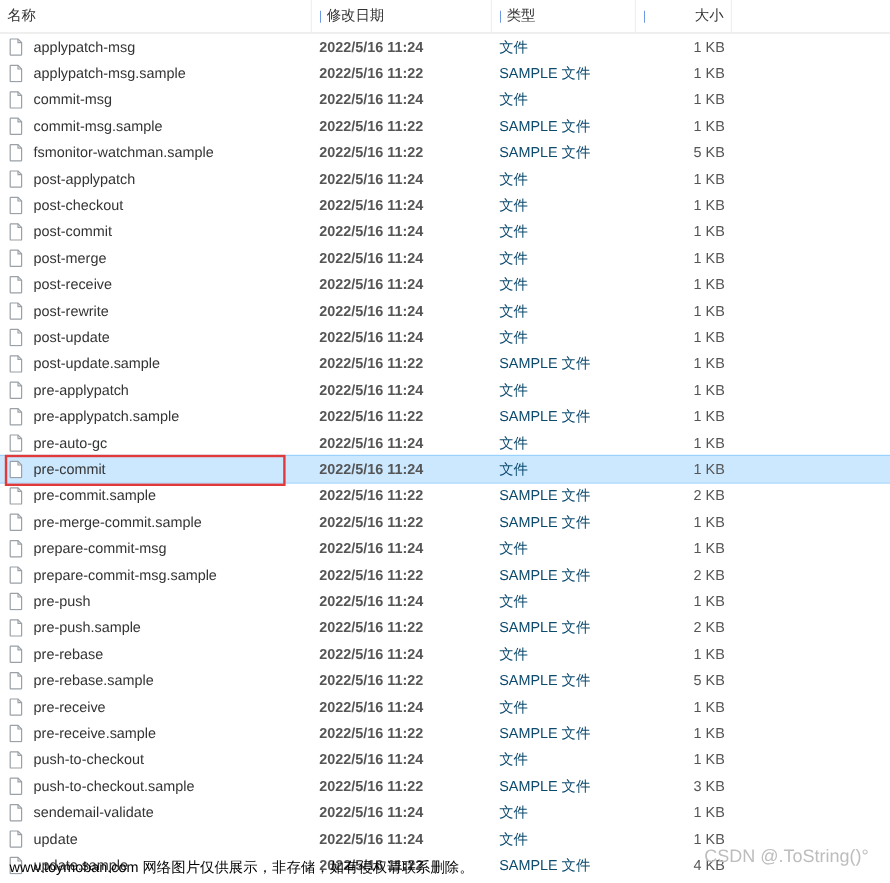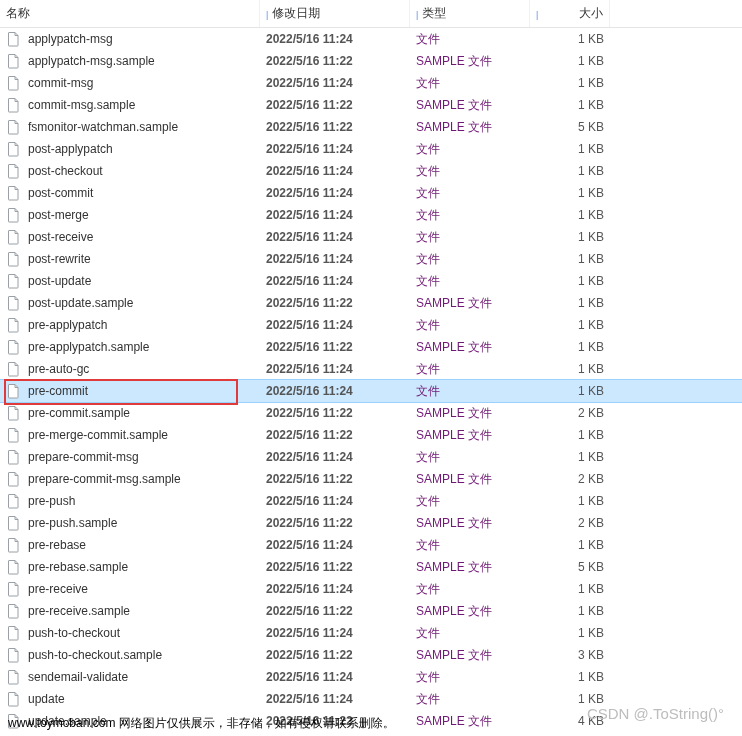--- a/index.html
+++ b/index.html
@@ -65,21 +65,21 @@
       padding: 0 6px;
       color: #333;
       white-space: nowrap;
       overflow: hidden;
       text-overflow: ellipsis;
       display: flex;
       align-items: center;
     }
     .cell.name { width: 260px; }
     .cell.date { width: 150px; color: #555; font-weight: bold; }
-    .cell.type { width: 120px; color: #701a75; }
+    .cell.type { width: 120px; color: #0c4a6e; }
     .cell.size { width: 80px; color: #555; justify-content: flex-end; }
     .file-icon {
       width: 16px;
       height: 16px;
       margin-right: 6px;
       flex-shrink: 0;
     }
     .watermark1 {
       position: absolute;
       bottom: 14px;

